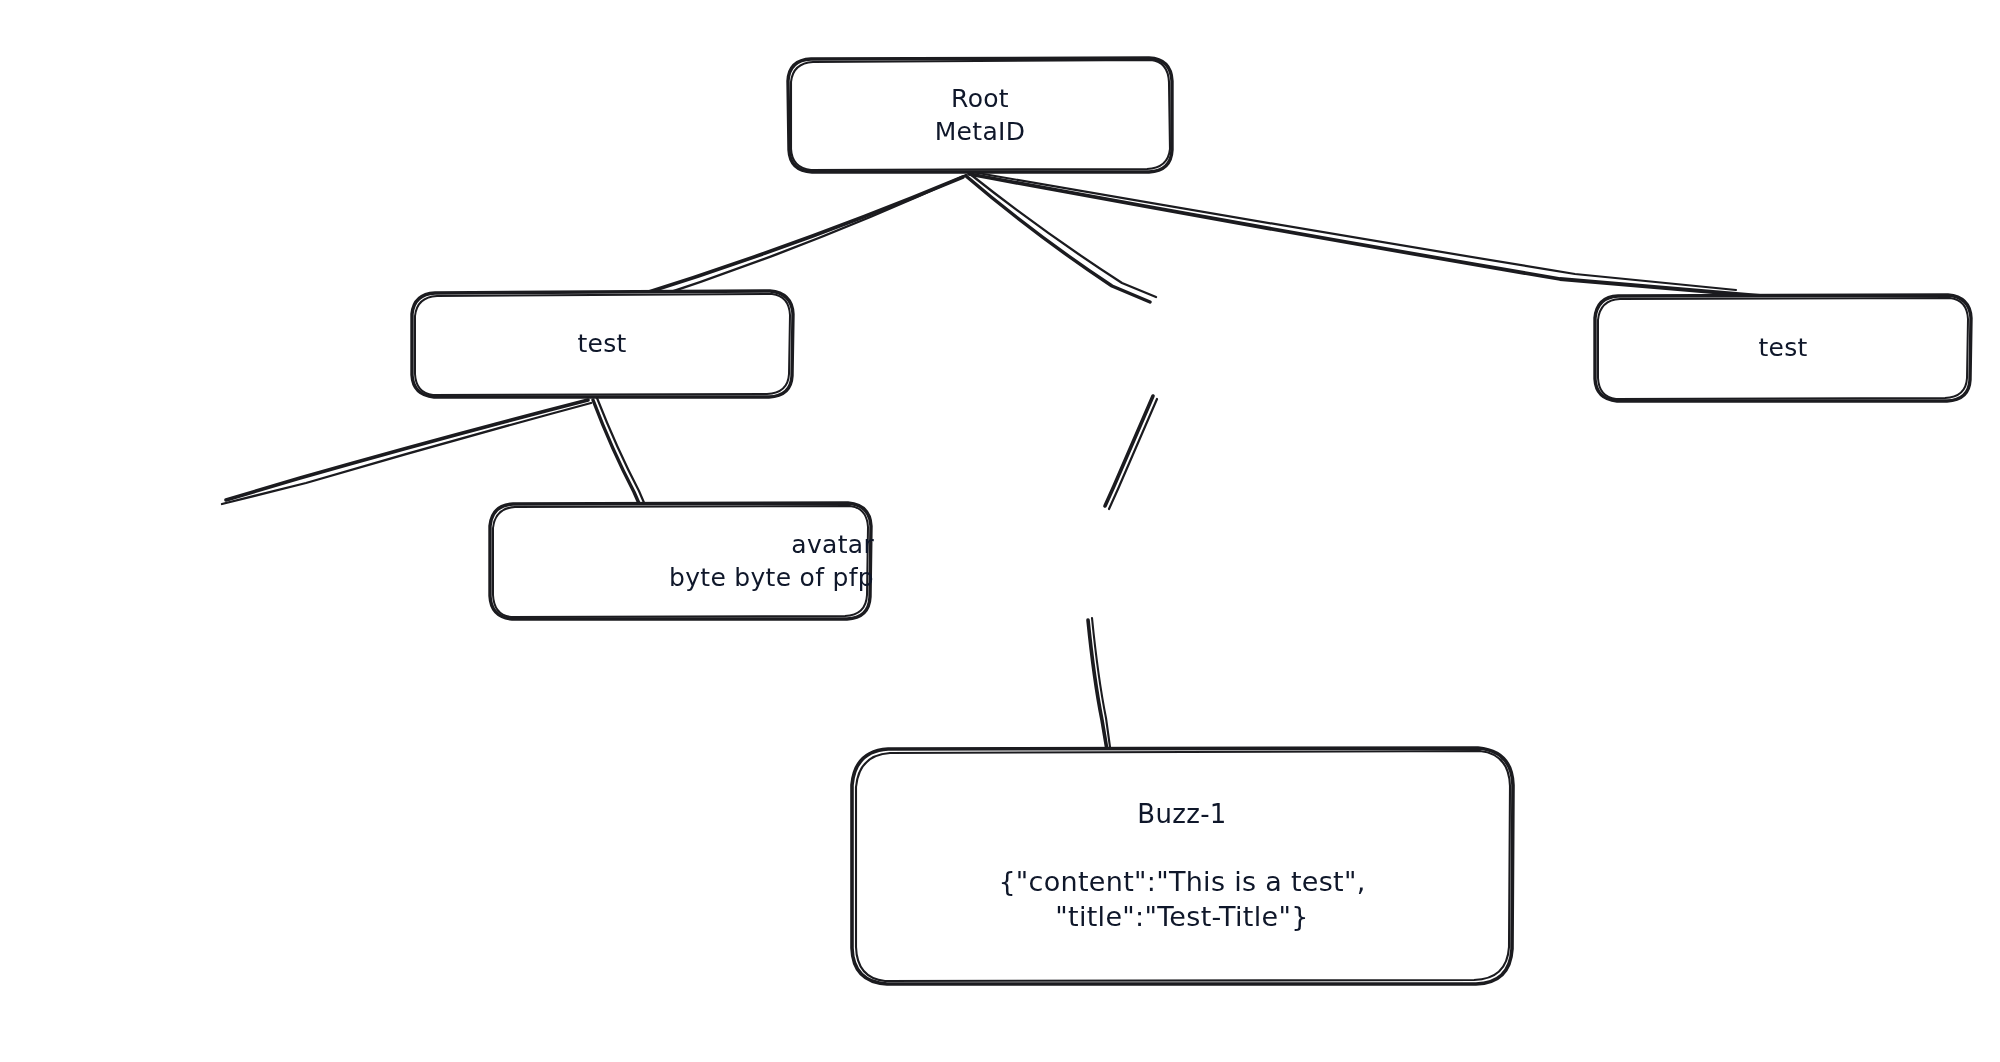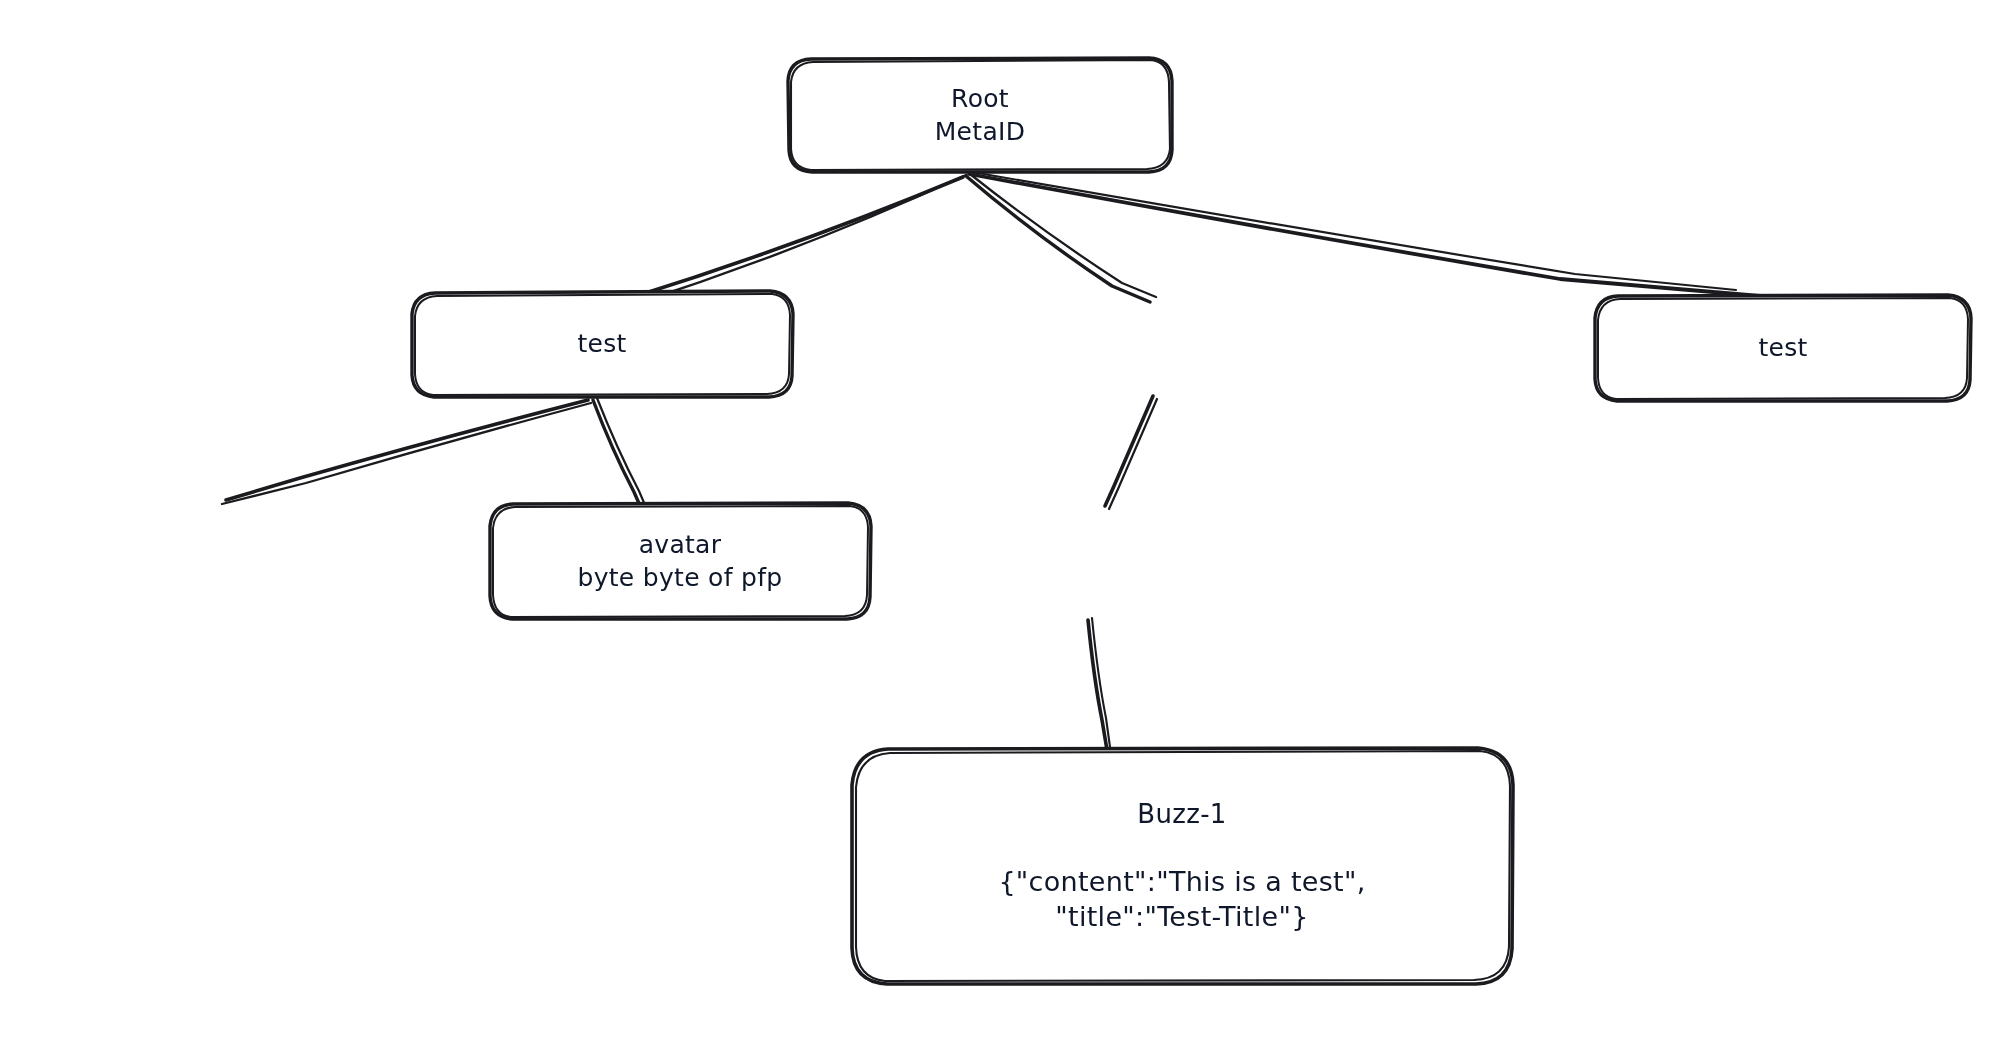--- a/index.html
+++ b/index.html
@@ -140,21 +140,21 @@
     <svg class="node-frame" viewBox="0 0 382 112" preserveAspectRatio="none">
       <g fill="#ffffff" stroke="#1b1b1f" stroke-linecap="round" stroke-linejoin="round">
         <path d="M 26 4 L 356 3 Q 378 5 379 26 L 378 88 Q 377 108 355 109 L 25 109 Q 4 107 3 87 L 3 26 Q 5 5 26 4 Z" stroke-width="3.4"></path>
         <path d="M 28 7 L 358 6 Q 375 8 376 27 L 375 86 Q 374 105 353 106 L 24 107 Q 7 105 6 86 L 6 28 Q 8 8 28 7" fill="none" stroke-width="2"></path>
       </g>
     </svg>
     <div class="node-text">test</div>
   </div>
 
 
-  <div class="node" style="left:486px; top:500px; width:388px; height:122px;">
+  <div class="node" style="left:486px; top:500px; width:388px; height:122px;align-items:flex-end;">
     <svg class="node-frame" viewBox="0 0 388 122" preserveAspectRatio="none">
       <g fill="#ffffff" stroke="#1b1b1f" stroke-linecap="round" stroke-linejoin="round">
         <path d="M 27 4 L 362 3 Q 384 5 385 26 L 384 97 Q 383 118 361 119 L 26 119 Q 5 117 4 96 L 4 26 Q 6 5 27 4 Z" stroke-width="3.4"></path>
         <path d="M 29 7 L 364 6 Q 381 8 382 27 L 381 95 Q 380 115 359 116 L 25 117 Q 8 115 7 95 L 7 28 Q 9 8 29 7" fill="none" stroke-width="2"></path>
       </g>
     </svg>
     <div class="node-text">avatar</div>
     <div class="node-text sub">byte byte of pfp</div>
   </div>
 

